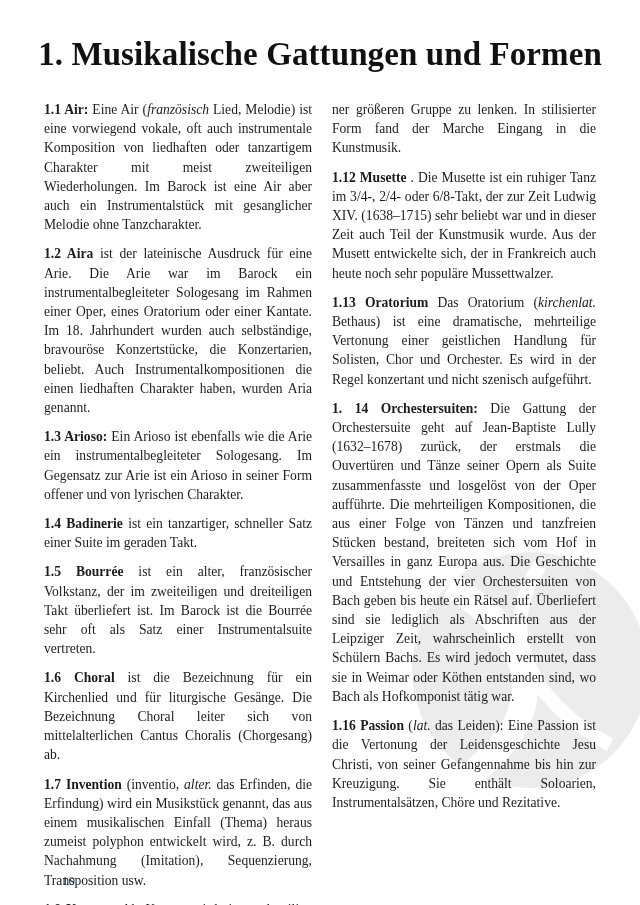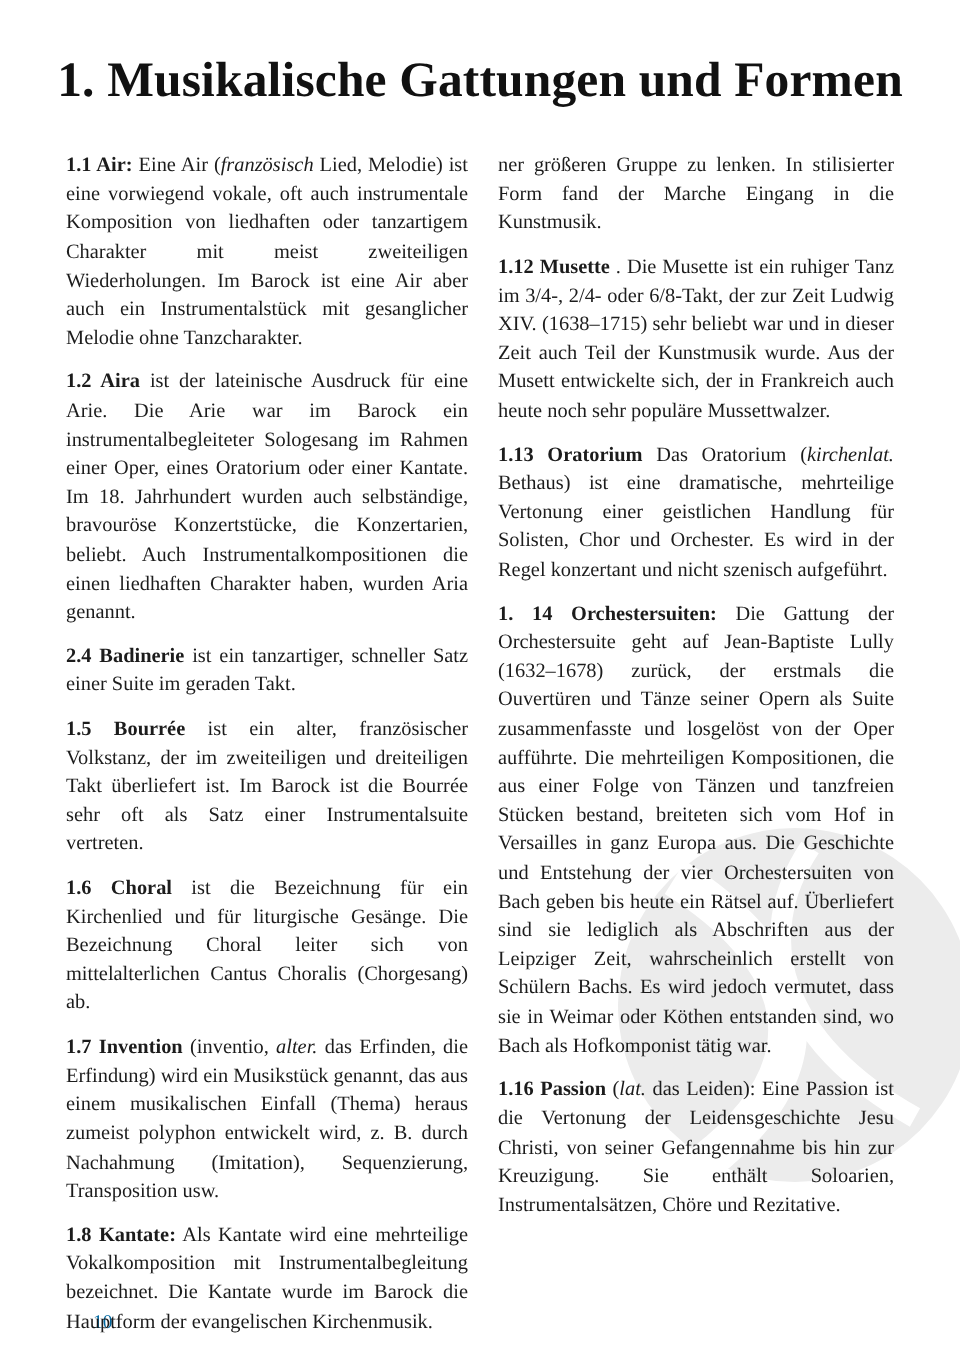--- a/index.html
+++ b/index.html
@@ -26,21 +26,22 @@
 
 <svg class="watermark" viewBox="0 0 240 250">
   <circle cx="120" cy="125" r="118" fill="#ececec"></circle>
   <path d="M40 40 C 120 90, 150 160, 60 230" stroke="#ffffff" stroke-width="26" fill="none"></path>
   <path d="M130 20 C 90 80, 110 150, 200 200" stroke="#ffffff" stroke-width="14" fill="none"></path>
 </svg>
 
 <div class="col left" id="left-col">
     <p class="entry"><b>1.1 Air:</b> Eine Air (<i>französisch</i> Lied, Melodie) ist eine vorwiegend vokale, oft auch instrumentale Kompo­sition von liedhaften oder tanzartigem Charakter mit meist zweiteiligen Wiederholungen. Im Barock ist eine Air aber auch ein Instrumentalstück mit gesang­licher Melodie ohne Tanzcharakter.</p>
     <p class="entry"><b>1.2 Aira</b> ist der lateinische Ausdruck für eine Arie. Die Arie war im Barock ein instrumentalbegleiteter Sologesang im Rahmen einer Oper, eines Oratorium oder einer Kantate. Im 18. Jahrhundert wurden auch selbständige, bravouröse Konzertstücke, die Kon­zertarien, beliebt. Auch Instrumentalkompositionen die einen liedhaften Charakter haben, wurden Aria genannt.</p>
-    <p class="entry"><b>2.4 Badinerie</b> ist ein tanzartiger, schneller Satz einer Suite im geraden Takt.</p>
+    <p class="entry"><b>1.3 Arioso:</b> Ein Arioso ist ebenfalls wie die Arie ein instrumentalbegleiteter Sologesang. Im Gegensatz zur Arie ist ein Arioso in seiner Form offener und von lyrischen Charakter.</p>
+    <p class="entry"><b>1.4 Badinerie</b> ist ein tanzartiger, schneller Satz einer Suite im geraden Takt.</p>
     <p class="entry"><b>1.5 Bourrée</b> ist ein alter, französischer Volkstanz, der im zweiteiligen und dreiteiligen Takt überliefert ist. Im Barock ist die Bourrée sehr oft als Satz einer In­strumentalsuite vertreten.</p>
     <p class="entry"><b>1.6 Choral</b> ist die Bezeichnung für ein Kirchenlied und für liturgische Gesänge. Die Bezeichnung Choral leiter sich von mittelalterlichen Cantus Choralis (Chorgesang) ab.</p>
     <p class="entry"><b>1.7 Invention</b> (inventio, <i>alter.</i> das Erfinden, die Erfin­dung) wird ein Musikstück genannt, das aus einem musikalischen Einfall (Thema) heraus zumeist po­lyphon entwickelt wird, z. B. durch Nachahmung (Imitation), Sequenzierung, Transposition usw.</p>
     <p class="entry"><b>1.8 Kantate:</b> Als Kantate wird eine mehrteilige Vo­kalkomposition mit Instrumentalbegleitung bezeich­net. Die Kantate wurde im Barock die Hauptform der evangelischen Kirchenmusik.</p>
   </div>
 <div class="col right" id="right-col">
     <p class="entry">ner größeren Gruppe zu lenken. In stilisierter Form fand der Marche Eingang in die Kunstmusik.</p>
     <p class="entry"><b>1.12 Musette</b> . Die Musette ist ein ruhiger Tanz im 3/4-, 2/4- oder 6/8-Takt, der zur Zeit Ludwig XIV. (1638–1715) sehr beliebt war und in dieser Zeit auch Teil der Kunstmusik wurde. Aus der Musett entwi­ckelte sich, der in Frankreich auch heute noch sehr populäre Mussettwalzer.</p>
     <p class="entry"><b>1.13 Oratorium</b> Das Oratorium (<i>kirchenlat.</i> Bet­haus) ist eine dramatische, mehrteilige Vertonung einer geistlichen Handlung für Solisten, Chor und Orchester. Es wird in der Regel konzertant und nicht szenisch aufgeführt.</p>
     <p class="entry"><b>1. 14 Orchestersuiten:</b> Die Gattung der Orchester­suite geht auf Jean-Baptiste Lully (1632–1678) zu­rück, der erstmals die Ouvertüren und Tänze seiner Opern als Suite zusammenfasste und losgelöst von der Oper aufführte. Die mehrteiligen Kompositi­onen, die aus einer Folge von Tänzen und tanzfreien Stücken bestand, breiteten sich vom Hof in Versailles in ganz Europa aus. Die Geschichte und Entstehung der vier Orchestersuiten von Bach geben bis heute ein Rätsel auf. Überliefert sind sie lediglich als Ab­schriften aus der Leipziger Zeit, wahrscheinlich er­stellt von Schülern Bachs. Es wird jedoch vermutet, dass sie in Weimar oder Köthen entstanden sind, wo Bach als Hofkomponist tätig war.</p>

